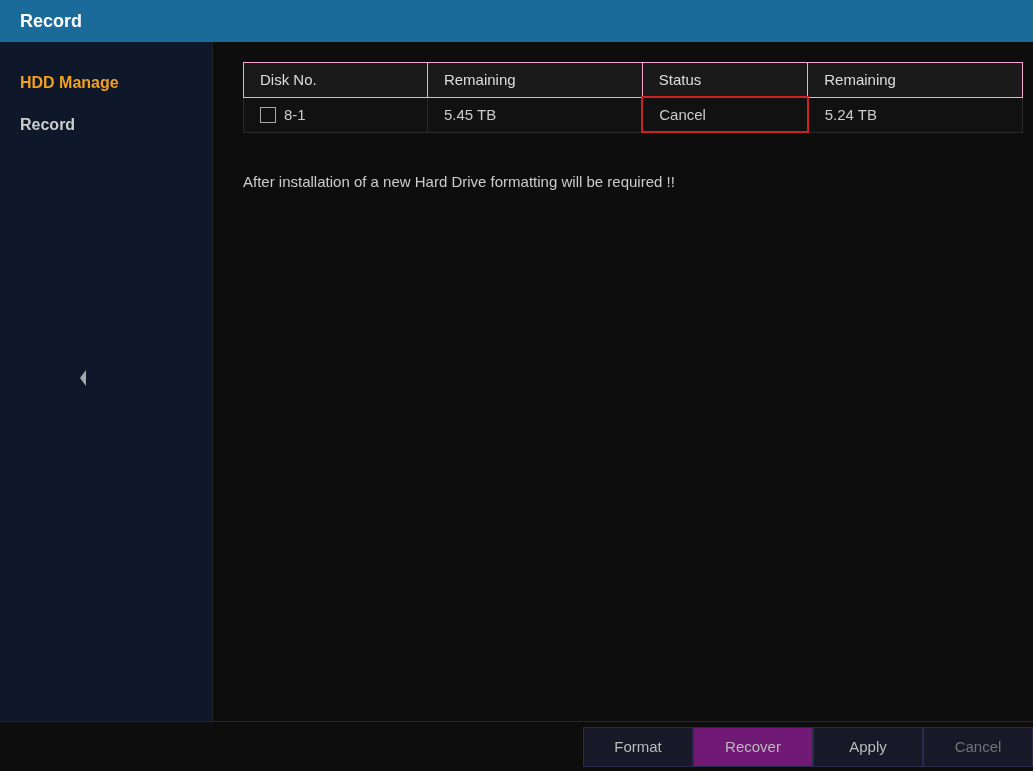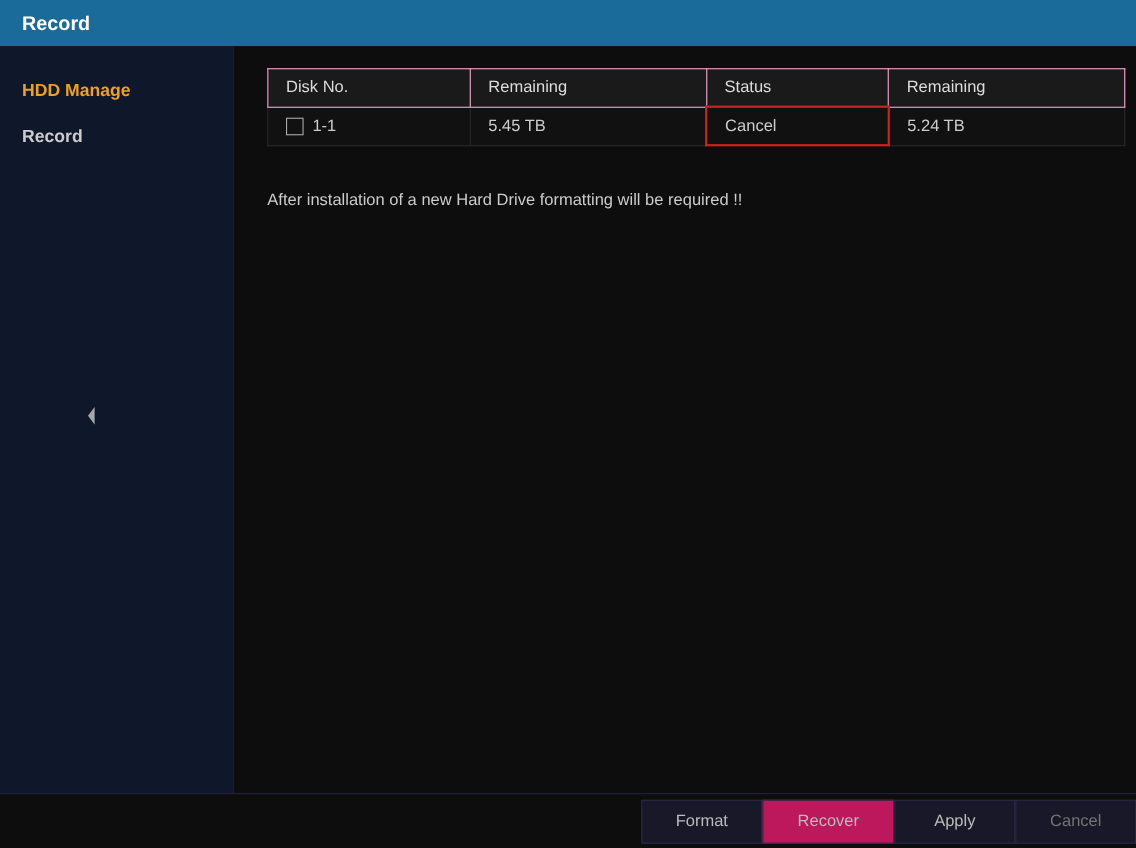--- a/index.html
+++ b/index.html
@@ -139,21 +139,21 @@
       color: #bbbbbb;
       border: 1px solid #2a2a4a;
       padding: 0 8px;
       height: 40px;
       font-size: 15px;
       cursor: pointer;
       min-width: 110px;
     }
 
     .btn-recover {
-      background: #be185d;
+      background: #701a75;
       color: #bbbbbb;
       border: 1px solid #2a2a4a;
       padding: 0 20px;
       height: 40px;
       font-size: 15px;
       cursor: pointer;
       min-width: 120px;
     }
 
     .btn-apply {
@@ -218,21 +218,21 @@
             <th>Remaining</th>
             <th>Status</th>
             <th>Remaining</th>
           </tr>
         </thead>
         <tbody>
           <tr>
             <td>
               <div class="disk-number">
                 <span class="disk-checkbox"></span>
-                <span>1-1</span>
+                <span>8-1</span>
               </div>
             </td>
             <td>5.45 TB</td>
             <td class="status-cell">Cancel</td>
             <td>5.24 TB</td>
           </tr>
         </tbody>
       </table>
     </div>
 

